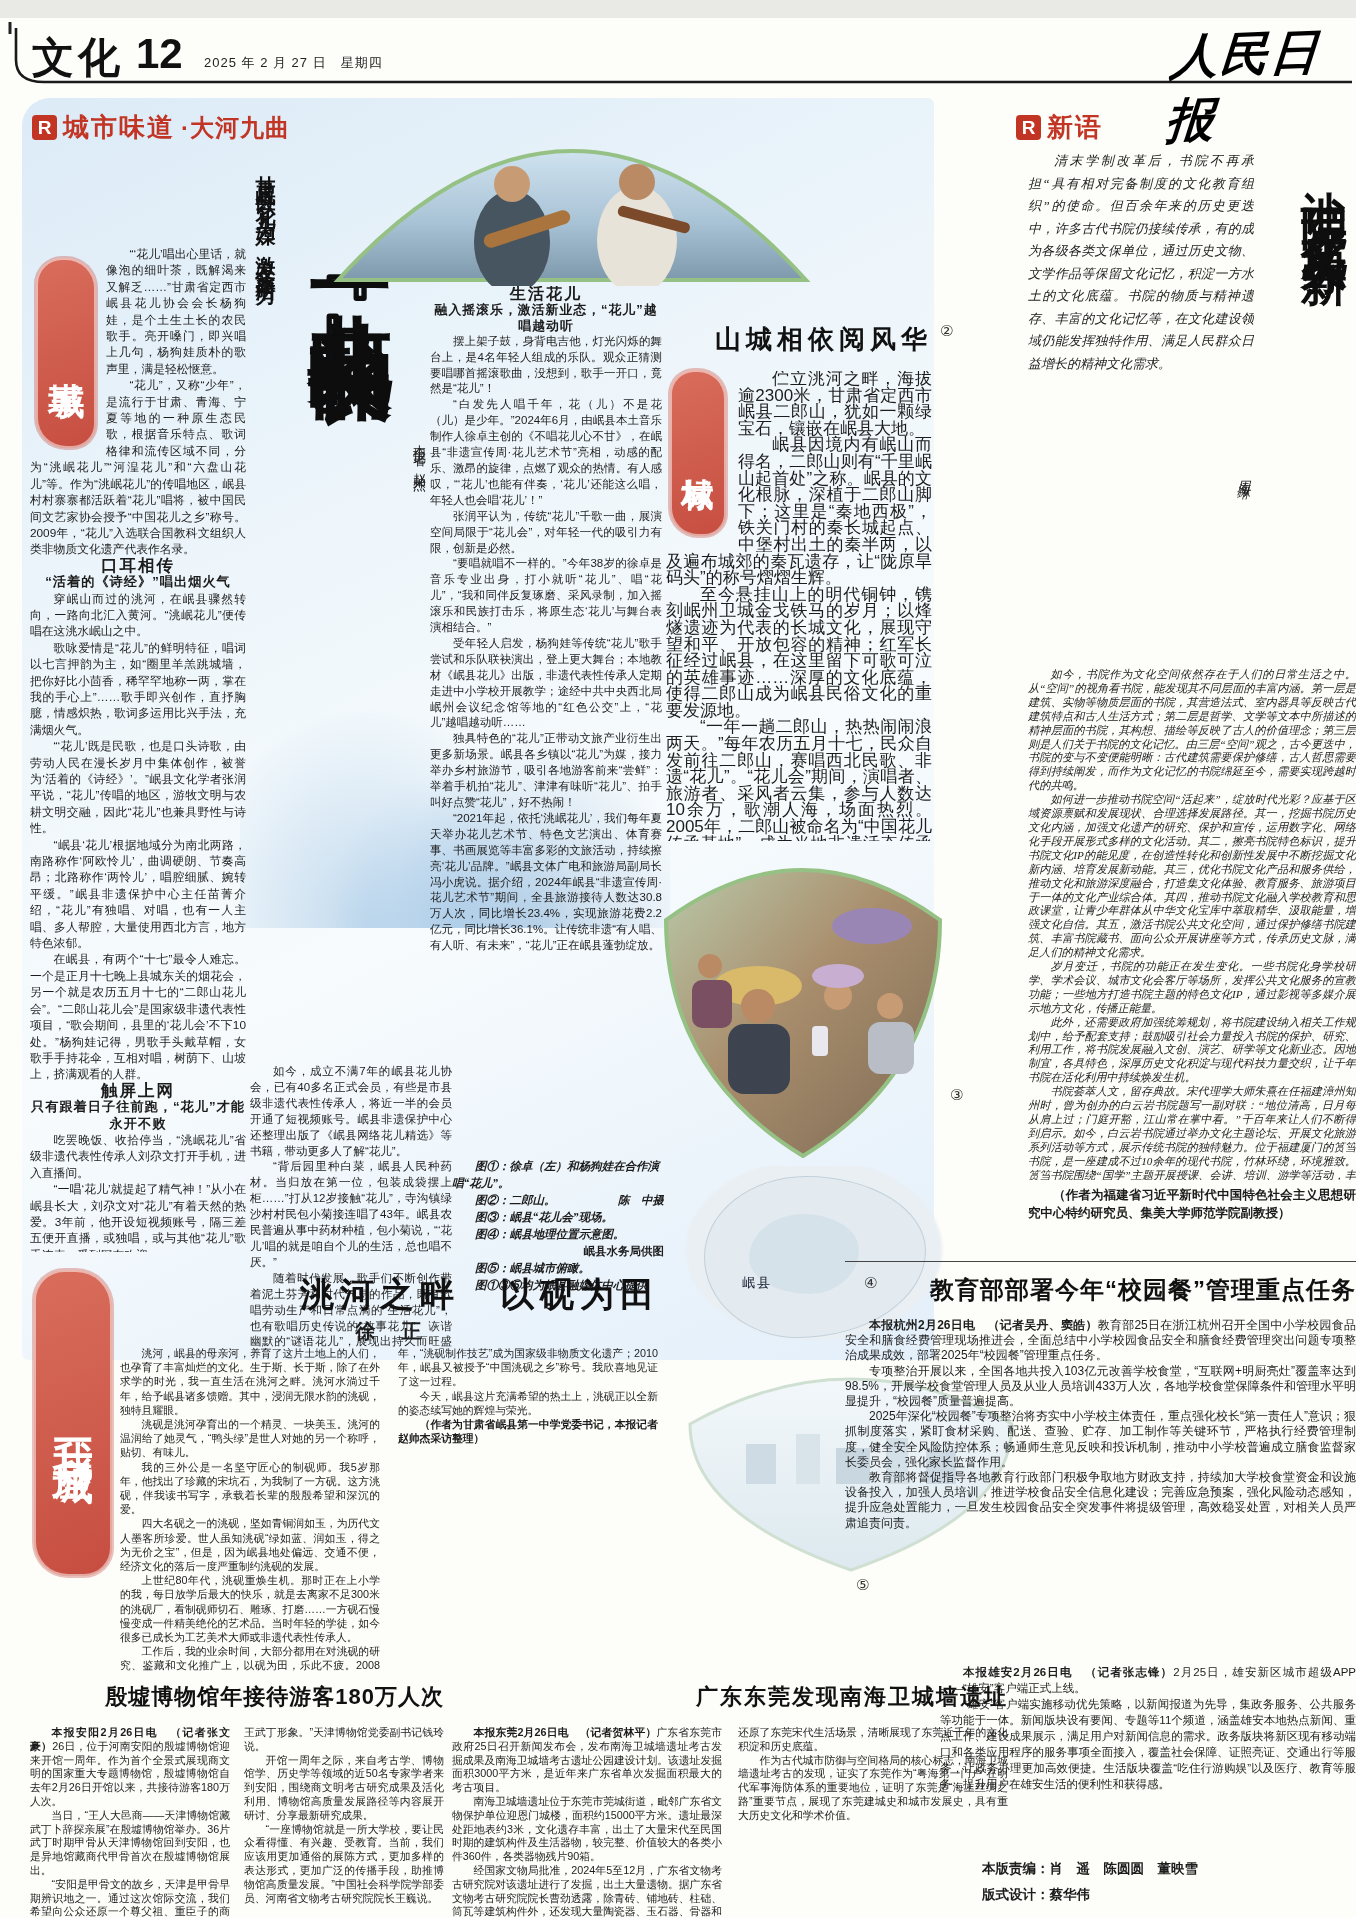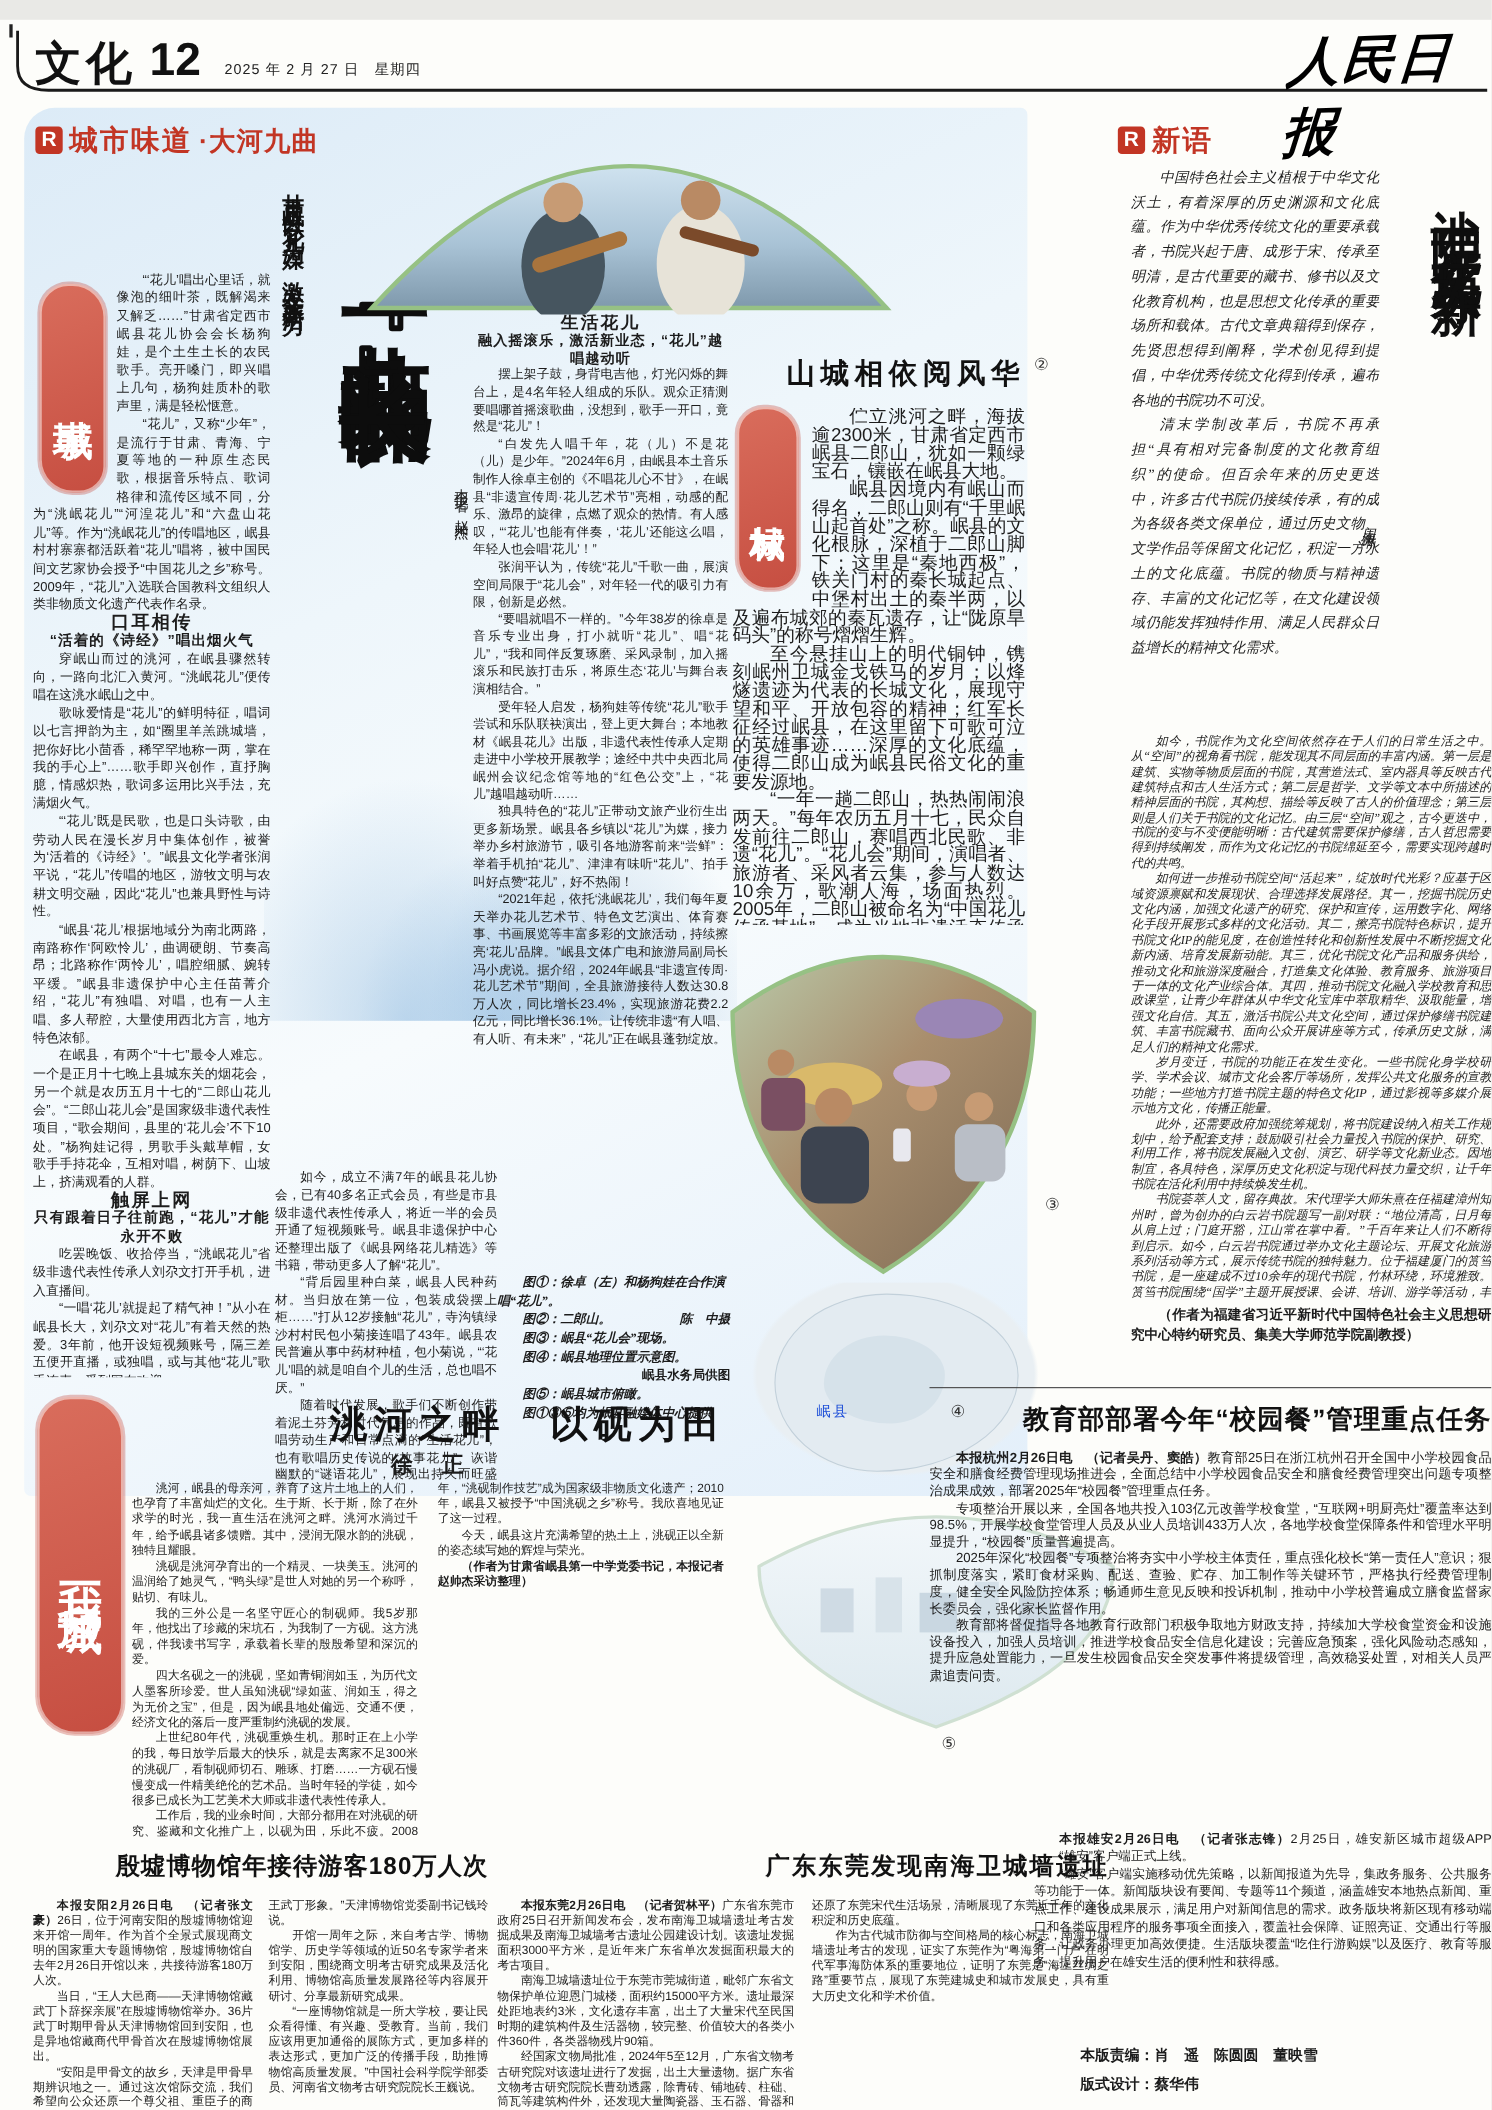--- a/index.html
+++ b/index.html
@@ -42,21 +42,21 @@
   .seg-cap{text-indent:2em;font-weight:600;font-family:"Liberation Serif","DejaVu Serif",serif;font-style:italic;}
   .seg-cap2{text-indent:2em;font-weight:700;font-family:"Liberation Serif","DejaVu Serif",serif;font-style:italic;}
   .seg-credit{text-align:right;font-weight:700;font-family:"Liberation Serif","DejaVu Serif",serif;}
   .credit{float:right;font-weight:700;}
   .col b{font-weight:700;}
   .sec-head{text-align:right;font-weight:900;color:#111;}
   .serifital{font-family:"Liberation Serif","DejaVu Serif",serif;font-style:italic;}
   .photo-label{position:absolute;font-size:15px;color:#333;font-weight:400;}
   .hrule{position:absolute;height:0;border-top:1.5px solid #444;}
   .float-spacer{float:left;}
-  .map-label{position:absolute;font-size:13px;color:#1d4ed8;letter-spacing:2px;}
+  .map-label{position:absolute;font-size:13px;color:#0f172a;letter-spacing:2px;}
 </style>
 </head>
 <body>
 
 <div class="page">
 
   <svg class="abs" style="left:0;top:0;width:1356px;height:72px;" viewBox="0 0 1356 72">
     <path d="M10,4 L10,16" stroke="#222" stroke-width="3" fill="none"></path>
     <path d="M16,10 L16,42 Q16,64 44,64 L1352,64" stroke="#1a1a1a" stroke-width="2.6" fill="none"></path>
   </svg>
@@ -239,21 +239,20 @@
       <p class="seg-p">南海卫城墙遗址位于东莞市莞城街道，毗邻广东省文物保护单位迎恩门城楼，面积约15000平方米。遗址最深处距地表约3米，文化遗存丰富，出土了大量宋代至民国时期的建筑构件及生活器物，较完整、价值较大的各类小件360件，各类器物残片90箱。</p>
       <p class="seg-p">经国家文物局批准，2024年5至12月，广东省文物考古研究院对该遗址进行了发掘，出土大量遗物。据广东省文物考古研究院院长曹劲透露，除青砖、铺地砖、柱础、筒瓦等建筑构件外，还发现大量陶瓷器、玉石器、骨器和各类金属器等日常生活用具。遗址内各类遗迹和遗物生动还原了东莞宋代生活场景，清晰展现了东莞近千年的文化积淀和历史底蕴。</p>
       <p class="seg-p">作为古代城市防御与空间格局的核心标志，南海卫城墙遗址考古的发现，证实了东莞作为“粤海第一门户”在明代军事海防体系的重要地位，证明了东莞是“海上丝绸之路”重要节点，展现了东莞建城史和城市发展史，具有重大历史文化和学术价值。</p>
     </div>
 
   <div class="abs rtag" style="left:1016px;top:92px;">
     <span class="rbox">R</span>
     <span class="t1">新语</span>
   </div>
   <div class="abs col serifital" style="left:1028px;top:132px;width:226px;height:512px;font-size:13px;line-height:22.5px;">
-      <p class="seg-p">中国特色社会主义植根于中华文化沃土，有着深厚的历史渊源和文化底蕴。作为中华优秀传统文化的重要承载者，书院兴起于唐、成形于宋、传承至明清，是古代重要的藏书、修书以及文化教育机构，也是思想文化传承的重要场所和载体。古代文章典籍得到保存，先贤思想得到阐释，学术创见得到提倡，中华优秀传统文化得到传承，遍布各地的书院功不可没。</p>
       <p class="seg-p">清末学制改革后，书院不再承担“具有相对完备制度的文化教育组织”的使命。但百余年来的历史更迭中，许多古代书院仍接续传承，有的成为各级各类文保单位，通过历史文物、文学作品等保留文化记忆，积淀一方水土的文化底蕴。书院的物质与精神遗存、丰富的文化记忆等，在文化建设领域仍能发挥独特作用、满足人民群众日益增长的精神文化需求。</p>
     </div>
   <div class="abs vtext" style="left:1258px;top:136px;width:98px;height:540px;font-size:46px;font-weight:900;letter-spacing:6px;color:#0e0e0e;">让书院 文化历久弥新</div>
   <div class="abs vtext serifital" style="left:1230px;top:452px;width:22px;height:110px;font-size:13px;letter-spacing:3px;">周海琳</div>
   <div class="abs col serifital" style="left:1028px;top:650px;width:328px;height:512px;font-size:11.2px;line-height:13.9px;">
       <p class="seg-p">如今，书院作为文化空间依然存在于人们的日常生活之中。从“空间”的视角看书院，能发现其不同层面的丰富内涵。第一层是建筑、实物等物质层面的书院，其营造法式、室内器具等反映古代建筑特点和古人生活方式；第二层是哲学、文学等文本中所描述的精神层面的书院，其构想、描绘等反映了古人的价值理念；第三层则是人们关于书院的文化记忆。由三层“空间”观之，古今更迭中，书院的变与不变便能明晰：古代建筑需要保护修缮，古人哲思需要得到持续阐发，而作为文化记忆的书院绵延至今，需要实现跨越时代的共鸣。</p>
       <p class="seg-p">如何进一步推动书院空间“活起来”，绽放时代光彩？应基于区域资源禀赋和发展现状、合理选择发展路径。其一，挖掘书院历史文化内涵，加强文化遗产的研究、保护和宣传，运用数字化、网络化手段开展形式多样的文化活动。其二，擦亮书院特色标识，提升书院文化IP的能见度，在创造性转化和创新性发展中不断挖掘文化新内涵、培育发展新动能。其三，优化书院文化产品和服务供给，推动文化和旅游深度融合，打造集文化体验、教育服务、旅游项目于一体的文化产业综合体。其四，推动书院文化融入学校教育和思政课堂，让青少年群体从中华文化宝库中萃取精华、汲取能量，增强文化自信。其五，激活书院公共文化空间，通过保护修缮书院建筑、丰富书院藏书、面向公众开展讲座等方式，传承历史文脉，满足人们的精神文化需求。</p>
       <p class="seg-p">岁月变迁，书院的功能正在发生变化。一些书院化身学校研学、学术会议、城市文化会客厅等场所，发挥公共文化服务的宣教功能；一些地方打造书院主题的特色文化IP，通过影视等多媒介展示地方文化，传播正能量。</p>
       <p class="seg-p">此外，还需要政府加强统筹规划，将书院建设纳入相关工作规划中，给予配套支持；鼓励吸引社会力量投入书院的保护、研究、利用工作，将书院发展融入文创、演艺、研学等文化新业态。因地制宜，各具特色，深厚历史文化积淀与现代科技力量交织，让千年书院在活化利用中持续焕发生机。</p>
       <p class="seg-p">书院荟萃人文，留存典故。宋代理学大师朱熹在任福建漳州知州时，曾为创办的白云岩书院题写一副对联：“地位清高，日月每从肩上过；门庭开豁，江山常在掌中看。”千百年来让人们不断得到启示。如今，白云岩书院通过举办文化主题论坛、开展文化旅游系列活动等方式，展示传统书院的独特魅力。位于福建厦门的筼筜书院，是一座建成不过10余年的现代书院，竹林环绕，环境雅致。筼筜书院围绕“国学”主题开展授课、会讲、培训、游学等活动，丰富多样、长年不断，还带动当地发展“社区书院”，弘扬传统美德，成为书香氤氲的文化新地标。</p>

